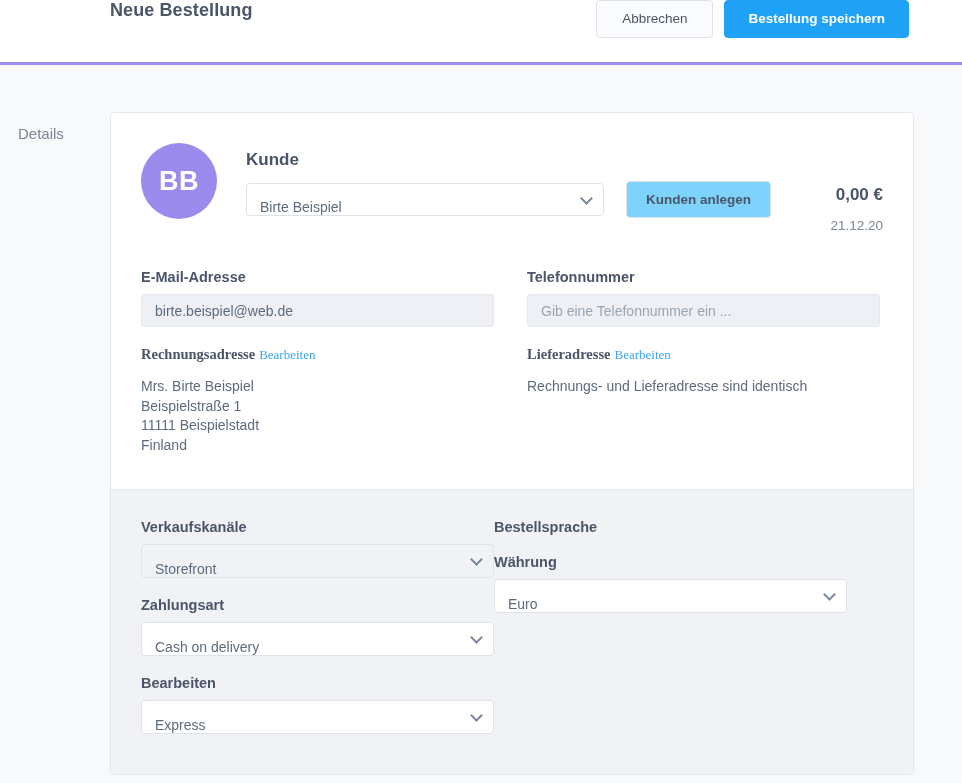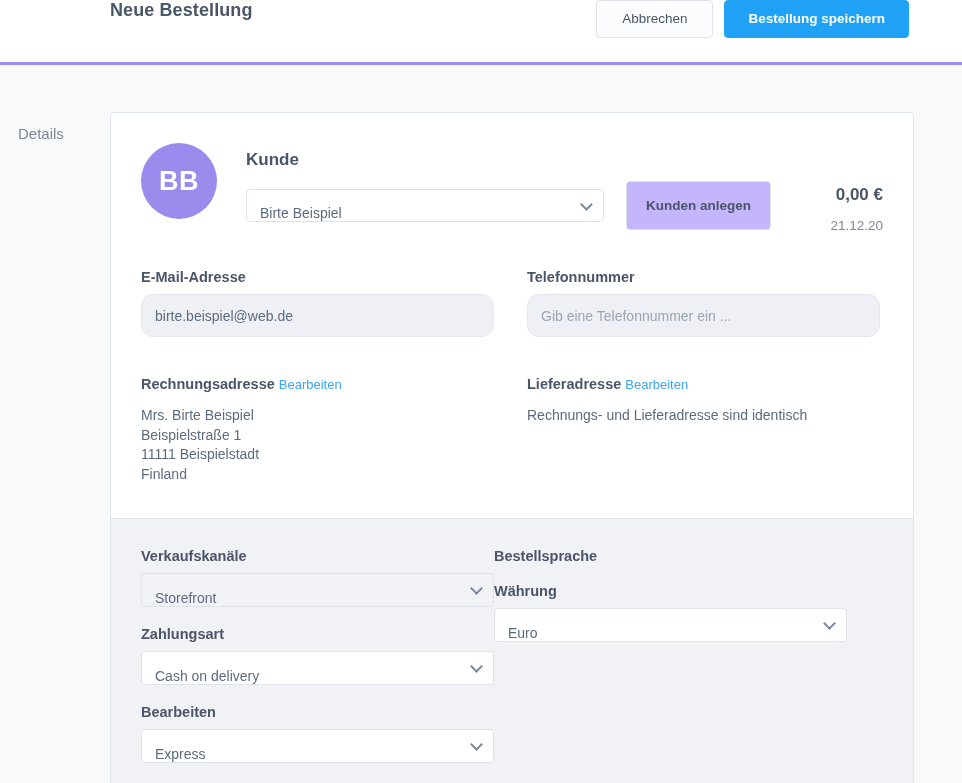--- a/index.html
+++ b/index.html
@@ -156,27 +156,27 @@
     width: 9px;
     height: 9px;
     margin-top: -6px;
     border-right: 2px solid #7a8699;
     border-bottom: 2px solid #7a8699;
     transform: rotate(45deg);
   }
 
   .select-customer { width: 358px; }
   .btn-kunden {
-    background: #c4b5fd;
+    background: #7dd3fc;
     border: 1px solid #dfe3e9;
     color: #4a5568;
     border-radius: 4px;
     font-size: 13.5px;
     font-weight: 700;
-    padding: 16px 19px;
+    padding: 10px 19px;
     cursor: pointer;
     white-space: nowrap;
     font-family: "Liberation Sans", sans-serif;
   }
 
   .totals {
     margin-left: auto;
     text-align: right;
     padding-top: 42px;
     flex: 0 0 auto;
@@ -193,38 +193,39 @@
   }
 
   .grid2 {
     display: flex;
     gap: 33px;
     margin-top: 36px;
   }
   .col { width: 353px; flex: 0 0 353px; }
 
   .textinput {
-    height: 43px;
+    height: 33px;
     border: 1px solid #e4e8ee;
-    border-radius: 12px;
+    border-radius: 3px;
     background: #eef0f5;
     display: flex;
     align-items: center;
     padding: 0 13px;
     font-size: 14px;
     color: #5d6b7e;
   }
   .textinput.placeholder { color: #9aa5b4; }
 
   .addr-head {
-    margin-top: 39px;
+    margin-top: 19px;
     margin-bottom: 14px;
     font-size: 14.5px;
     font-weight: 700;
     color: #4a5568;
+    font-family: Liberation Serif, serif;
   }
   .edit-link {
     color: #3ba4f0;
     font-size: 13px;
     font-weight: 400;
     margin-left: 4px;
     cursor: pointer;
     text-decoration: none;
   }
   .addr-body {

